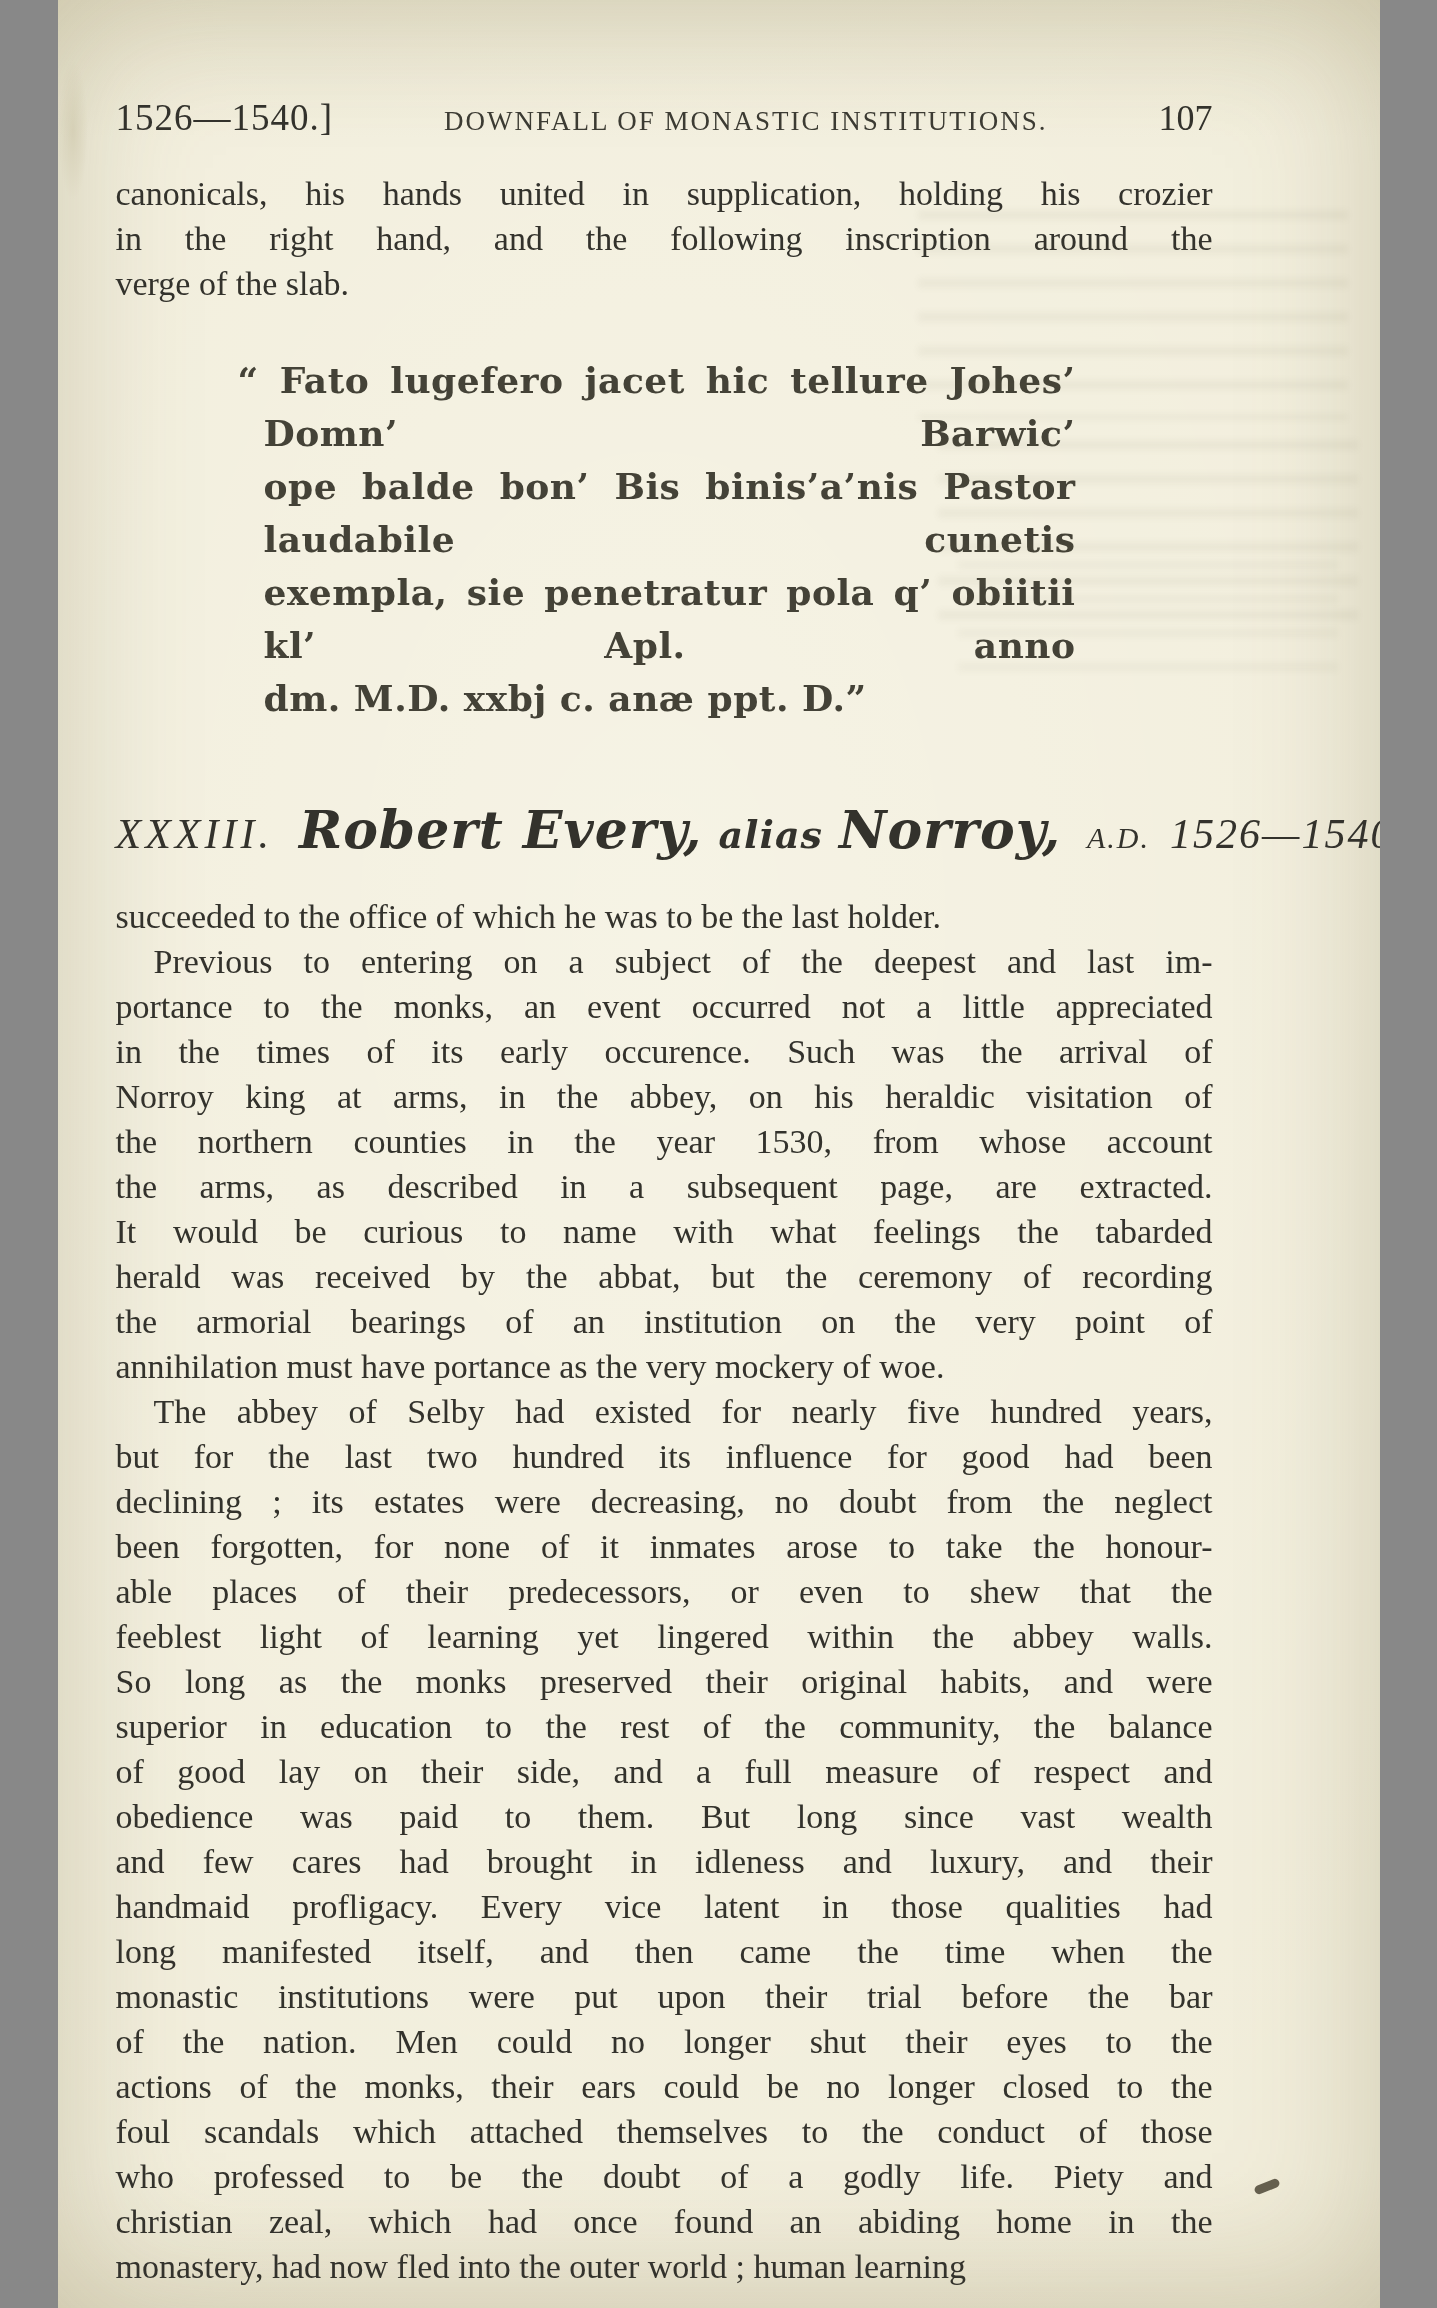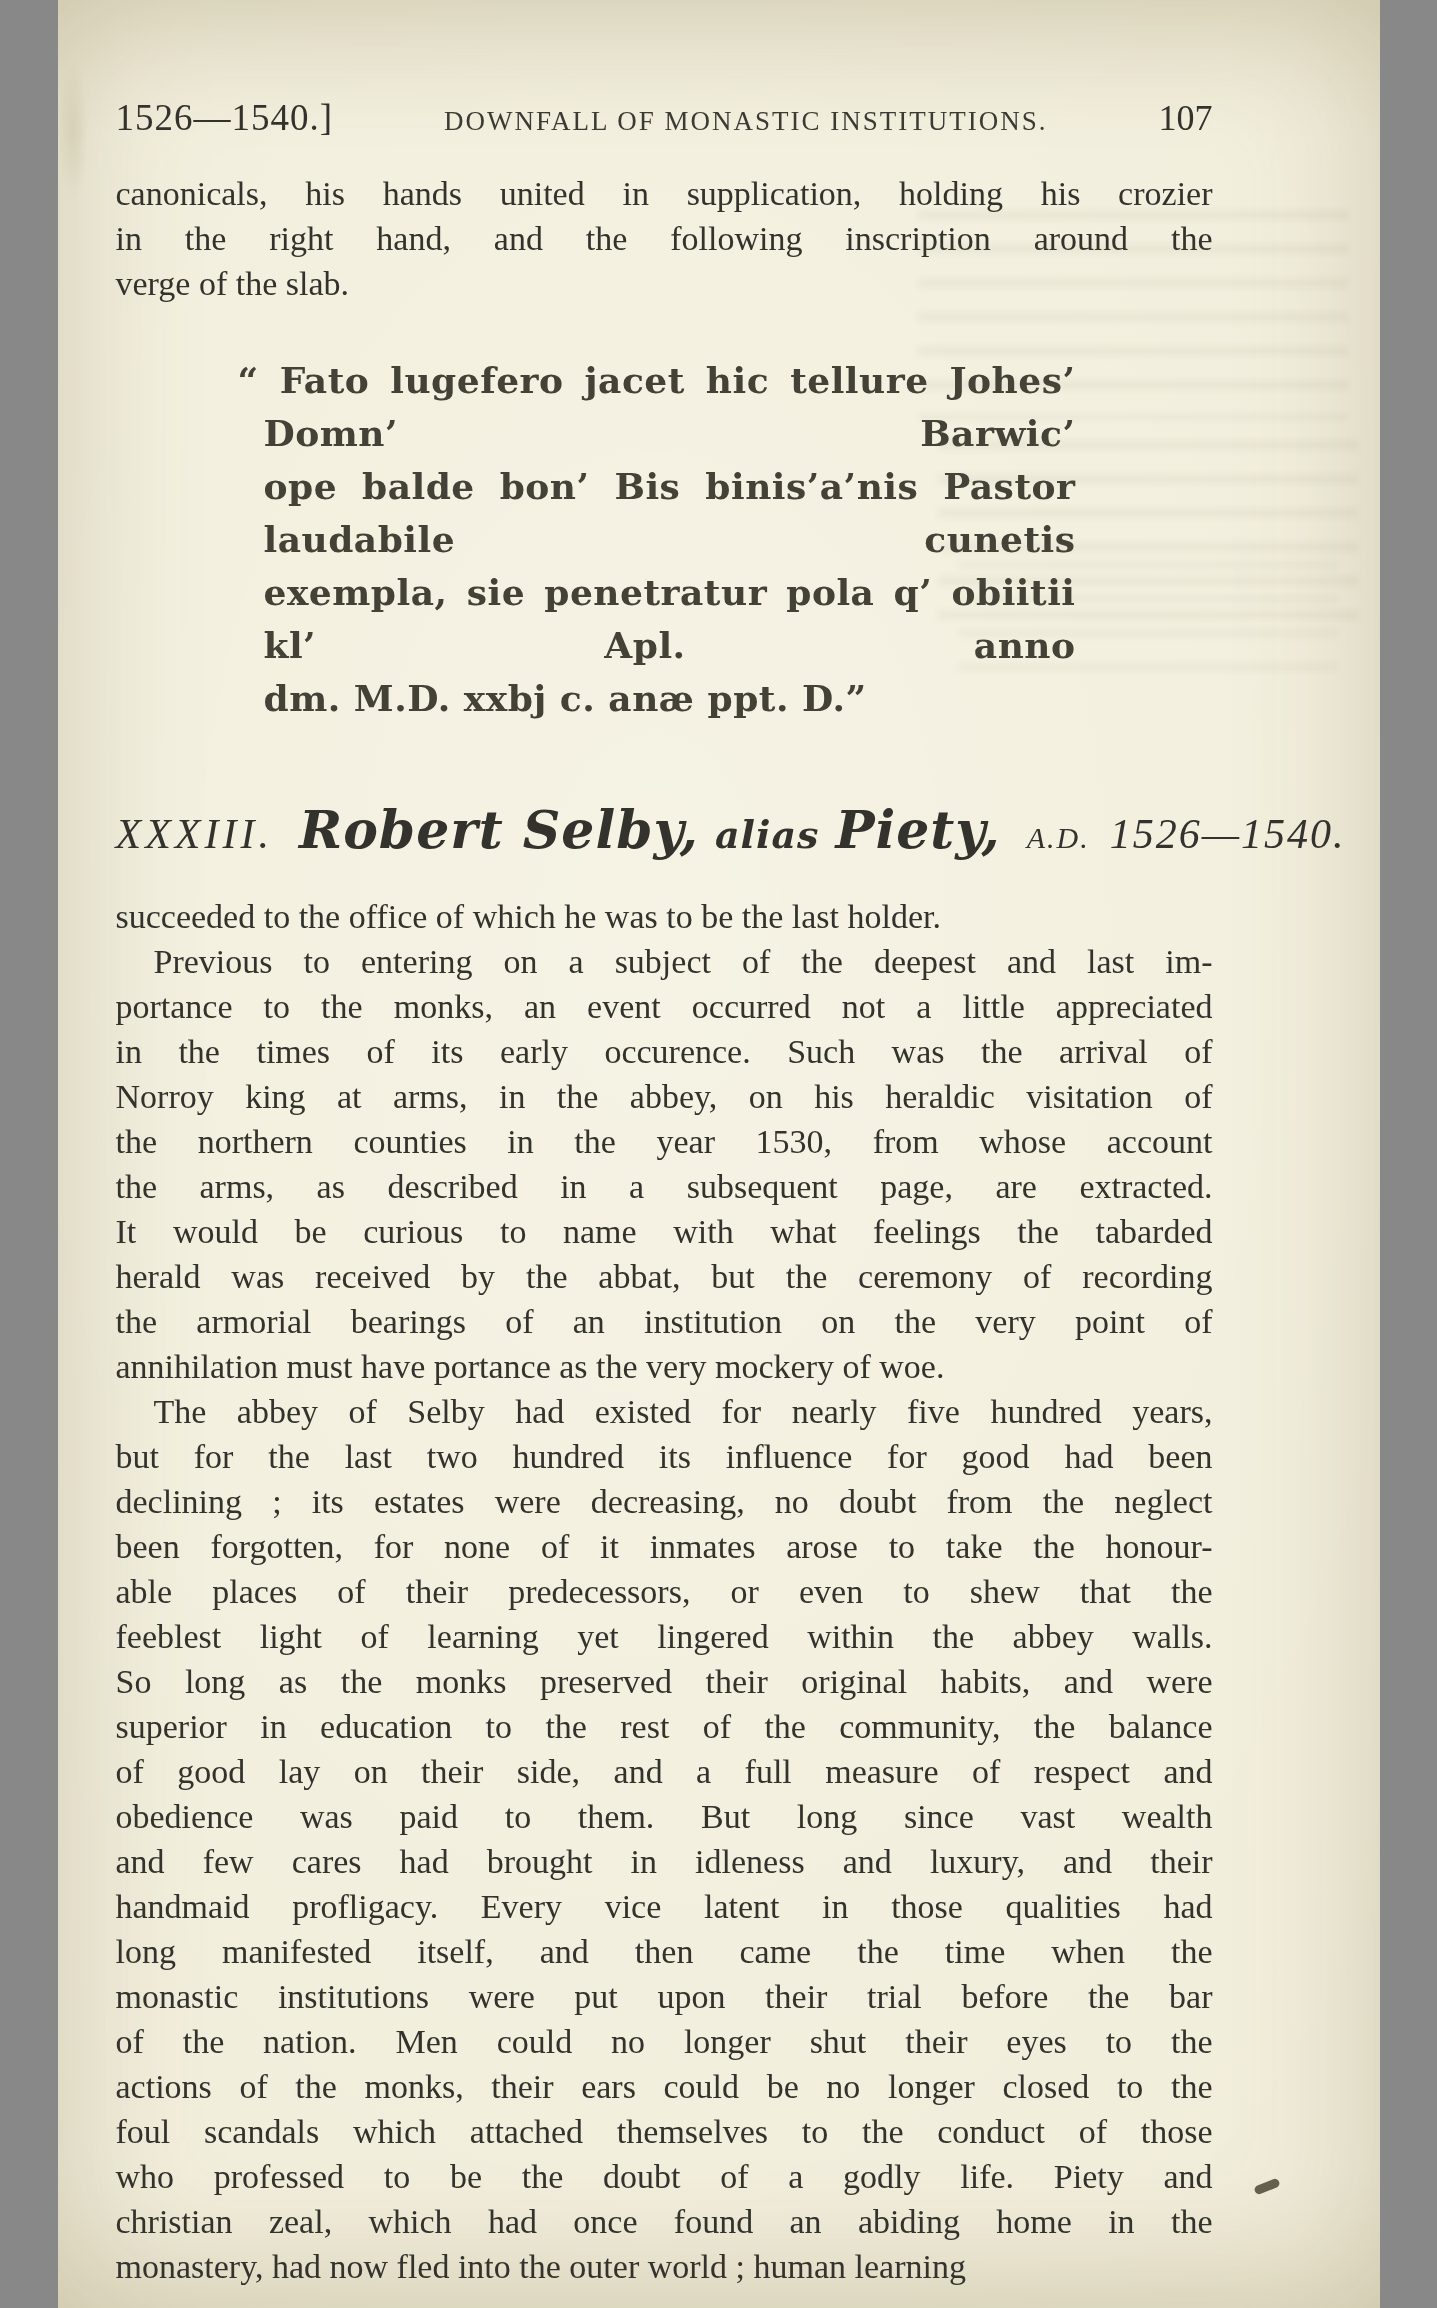--- a/index.html
+++ b/index.html
@@ -96,23 +96,23 @@
 
   <div class="inscription">
       <div class="line">“ Fato lugefero jacet hic tellure Johes’ Domn’ Barwic’</div>
       <div class="line">ope balde bon’ Bis binis’a’nis Pastor laudabile cunetis</div>
       <div class="line">exempla, sie penetratur pola q’ obiitii kl’ Apl. anno</div>
       <div class="line last">dm. M.D. xxbj c. anæ ppt. D.”</div>
     </div>
 
   <div class="section-heading">
     <span class="sh-numeral">XXXIII.</span>
-    <span class="sh-bl sh-name">Robert Selby,</span>
+    <span class="sh-bl sh-name">Robert Every,</span>
     <span class="sh-bl sh-alias">alias</span>
-    <span class="sh-bl sh-surname">Piety,</span>
+    <span class="sh-bl sh-surname">Norroy,</span>
     <span class="sh-era">A.D.</span>
     <span class="sh-dates">1526—1540.</span>
   </div>
 
   <div>
       <div class="paragraph">
         <div class="line last">succeeded to the office of which he was to be the last holder.</div>
       </div>
       <div class="paragraph">
         <div class="line indent">Previous to entering on a subject of the deepest and last im-</div>

